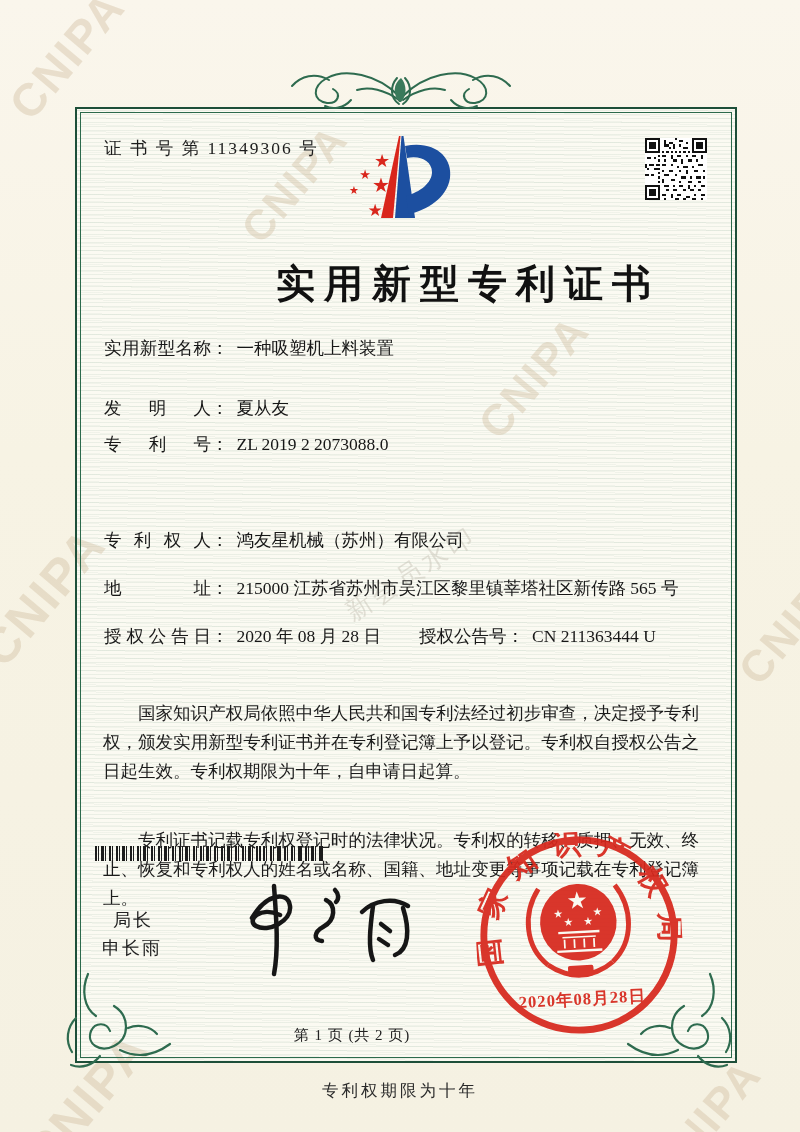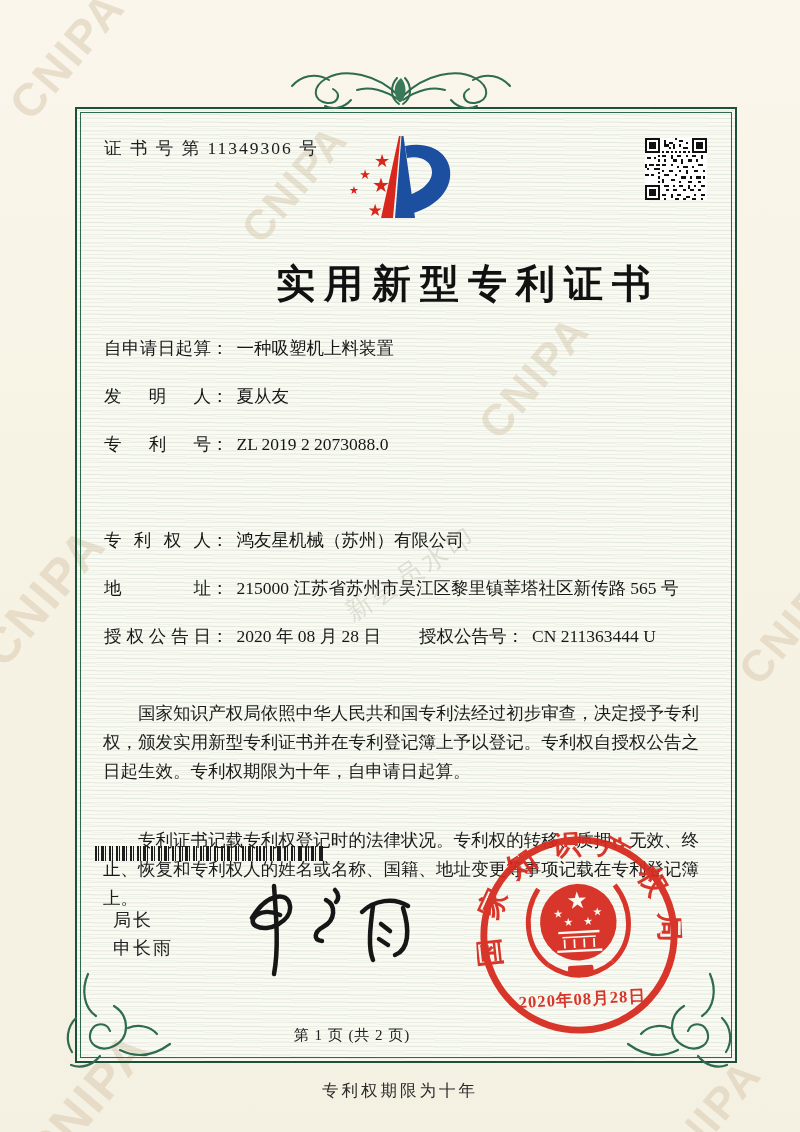--- a/index.html
+++ b/index.html
@@ -47,21 +47,21 @@
   .law p { text-indent:2em;margin-top:40px; }
 
   
   .barcode { position:absolute; left:95px; top:846px; width:228px; height:15px;
       background:repeating-linear-gradient(90deg,
         #1c1c1c 0 2px, transparent 2px 3px, #1c1c1c 3px 4px, transparent 4px 6.5px,
         #1c1c1c 6.5px 9px, transparent 9px 10px, #1c1c1c 10px 11px, transparent 11px 14px,
         #1c1c1c 14px 16.5px, transparent 16.5px 17.5px, #1c1c1c 17.5px 18.5px, transparent 18.5px 21px); }
   .signer-title { position:absolute; left:113px; top:908px; font-size:18px; color:#222;
       font-family:"Liberation Sans",sans-serif; letter-spacing:2px; }
-  .signer-name  { position:absolute; left:113px; top:936px; font-size:18px; color:#222;
+  .signer-name  { position:absolute; left:102px; top:936px; font-size:18px; color:#222;
       font-family:"Liberation Sans",sans-serif; letter-spacing:2px; }
   .signature { position:absolute; left:222px; top:876px; }
   .seal { position:absolute; left:476px; top:832px; transform:rotate(-3deg); opacity:0.93; }
   .page-info { position:absolute; left:83px; top:1026px; width:538px; text-align:center;
       font-size:15px; color:#222; letter-spacing:1px; }
   .continuation { position:absolute; left:0; top:1080px; width:800px; text-align:center;
       font-size:16.5px; color:#2a2a2a; letter-spacing:3px; }
 
   .orn { position:absolute; }
   svg { display:block; }
@@ -161,23 +161,23 @@
       <path d="M0,12h1v2h-1z M2,12h2v1h-2z M5,12h1v1h-1z M8,12h2v1h-2z M12,12h1v1h-1z M15,13h1v1h-1z M18,13h2v1h-2z M22,13h1v1h-1z M25,12h2v1h-2z M1,14h1v1h-1z M4,14h2v1h-2z"></path>
       <path d="M8,15h1v1h-1z M11,15h2v1h-2z M16,15h1v1h-1z M19,15h1v2h-1z M23,15h2v1h-2z M27,15h1v1h-1z M0,17h2v1h-2z M3,17h1v1h-1z M9,17h2v1h-2z M14,17h1v1h-1z M17,18h2v1h-2z M21,18h1v1h-1z M24,18h2v1h-2z M27,18h1v1h-1z"></path>
       <path d="M8,19h1v2h-1z M12,19h2v1h-2z M16,20h1v1h-1z M20,20h2v1h-2z M25,20h1v1h-1z M9,22h2v1h-2z M13,22h1v1h-1z M16,22h2v1h-2z M20,22h1v2h-1z M23,22h1v1h-1z M26,22h2v1h-2z"></path>
       <path d="M10,24h1v1h-1z M13,24h2v1h-2z M18,24h1v1h-1z M21,24h2v1h-2z M25,24h1v1h-1z M8,26h2v1h-2z M12,26h1v2h-1z M15,26h2v1h-2z M19,27h2v1h-2z M23,26h1v1h-1z M26,26h2v1h-2z M9,28h1v1h-1z M14,28h2v1h-2z M18,28h1v1h-1z M22,28h2v1h-2z M26,28h1v1h-1z"></path>
     </g>
   </svg>
 
   <div class="title">实用新型专利证书</div>
 
   <div class="frow" style="top:336px;">
-    <span class="flabel">自申请日起算</span><span class="fcolon">：</span><span>一种吸塑机上料装置</span>
-  </div>
-  <div class="frow" style="top:384px;">
+    <span class="flabel">实用新型名称</span><span class="fcolon">：</span><span>一种吸塑机上料装置</span>
+  </div>
+  <div class="frow" style="top:396px;">
     <span class="flabel">发 明 人</span><span class="fcolon">：</span><span>夏从友</span>
   </div>
   <div class="frow" style="top:432px;">
     <span class="flabel">专 利 号</span><span class="fcolon">：</span><span>ZL 2019 2 2073088.0</span>
   </div>
   <div class="frow" style="top:528px;">
     <span class="flabel">专 利 权 人</span><span class="fcolon">：</span><span>鸿友星机械（苏州）有限公司</span>
   </div>
   <div class="frow" style="top:576px;">
     <span class="flabel">地 址</span><span class="fcolon">：</span><span>215000 江苏省苏州市吴江区黎里镇莘塔社区新传路 565 号</span>

